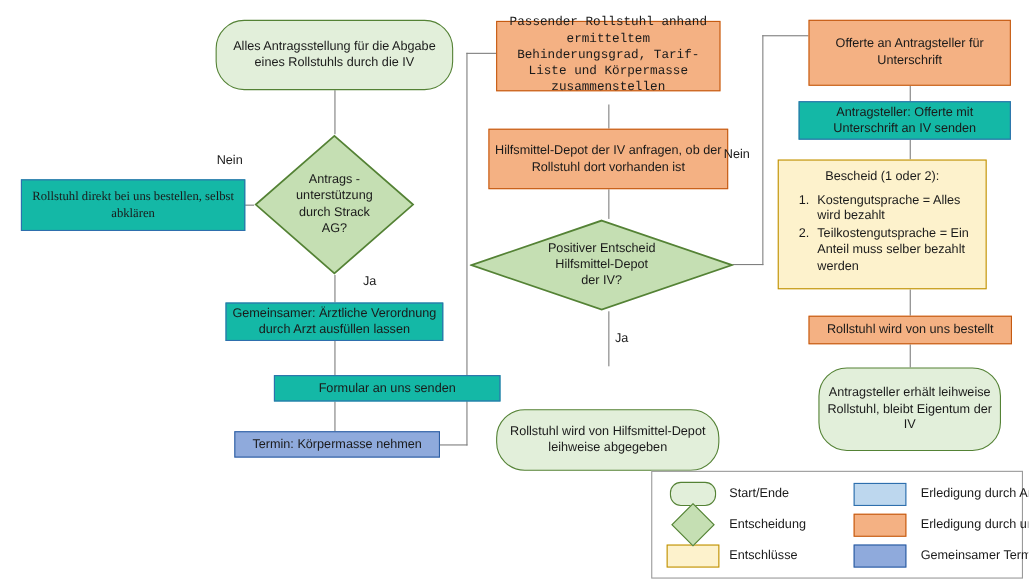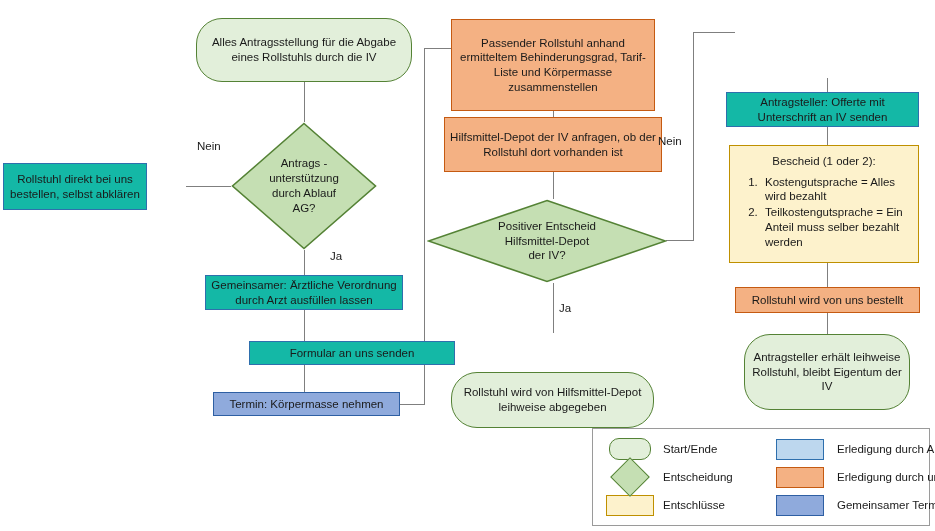--- a/index.html
+++ b/index.html
@@ -206,43 +206,43 @@
   </div>
 
   <div class="diamond" style="left:231px;top:122px;width:146px;height:128px;">
     <svg width="146" height="128" viewBox="0 0 146 128">
       <polygon points="73,1.5 144.5,64 73,126.5 1.5,64" fill="#C5DFB3" stroke="#548235" stroke-width="1.6"></polygon>
     </svg>
     <div class="dtext">
       <div>
         <div>Antrags -</div>
         <div>unterstützung</div>
-        <div>durch Ablauf</div>
+        <div>durch Strack</div>
         <div>AG?</div>
       </div>
     </div>
   </div>
 
-  <div class="node n-process-blue" style="left:3px;top:163px;width:144px;height:47px;">
+  <div class="node n-process-blue" style="left:19px;top:163px;width:204px;height:47px;font-family:Liberation Serif, serif;">
     <span class="txt">Rollstuhl direkt bei uns bestellen, selbst abklären</span>
   </div>
 
   <div class="node n-process-blue" style="left:205px;top:275px;width:198px;height:35px;">
     <span class="txt">Gemeinsamer: Ärztliche Verordnung durch Arzt ausfüllen lassen</span>
   </div>
 
   <div class="node n-process-blue" style="left:227px;top:341px;width:206px;height:24px;margin-left:22px;">
     <span class="txt">Formular an uns senden</span>
   </div>
 
   <div class="node n-process-blue-dark" style="left:213px;top:392px;width:187px;height:24px;">
     <span class="txt">Termin: Körpermasse nehmen</span>
   </div>
 
-  <div class="node n-process-orange" style="left:451px;top:19px;width:204px;height:92px;">
+  <div class="node n-process-orange" style="left:451px;top:19px;width:204px;height:64px;font-family:Liberation Mono, monospace;">
     <span class="txt">Passender Rollstuhl anhand ermitteltem Behinderungsgrad, Tarif-Liste und Körpermasse zusammenstellen</span>
   </div>
 
   <div class="node n-process-orange" style="left:444px;top:117px;width:218px;height:55px;">
     <span class="txt">Hilfsmittel-Depot der IV anfragen, ob der Rollstuhl dort vorhanden ist</span>
   </div>
 
   <div class="diamond" style="left:427px;top:199px;width:240px;height:84px;">
     <svg width="240" height="84" viewBox="0 0 240 84">
       <polygon points="120,1.5 238.5,42 120,82.5 1.5,42" fill="#C5DFB3" stroke="#548235" stroke-width="1.6"></polygon>
@@ -253,26 +253,29 @@
         <div>Hilfsmittel-Depot</div>
         <div>der IV?</div>
       </div>
     </div>
   </div>
 
   <div class="node n-terminator" style="left:451px;top:333px;width:203px;height:56px;margin-top:39px;">
     <span class="txt">Rollstuhl wird von Hilfsmittel-Depot leihweise abgegeben</span>
   </div>
 
+  <div class="node n-process-orange" style="left:735px;top:18px;width:184px;height:60px;">
+    <span class="txt">Offerte an Antragsteller für Unterschrift</span>
+  </div>
 
   <div class="node n-process-blue" style="left:726px;top:92px;width:193px;height:35px;">
     <span class="txt">Antragsteller: Offerte mit Unterschrift an IV senden</span>
   </div>
 
-  <div class="node n-note-yellow" style="left:729px;top:145px;width:190px;height:118px;">
+  <div class="node n-note-yellow" style="left:707px;top:145px;width:190px;height:118px;">
     <span class="note-title">Bescheid (1 oder 2):</span>
     <ol>
       <li>Kostengutsprache = Alles wird bezahlt</li>
       <li>Teilkostengutsprache = Ein Anteil muss selber bezahlt werden</li>
     </ol>
   </div>
 
   <div class="node n-process-orange" style="left:735px;top:287px;width:185px;height:26px;">
     <span class="txt">Rollstuhl wird von uns bestellt</span>
   </div>

